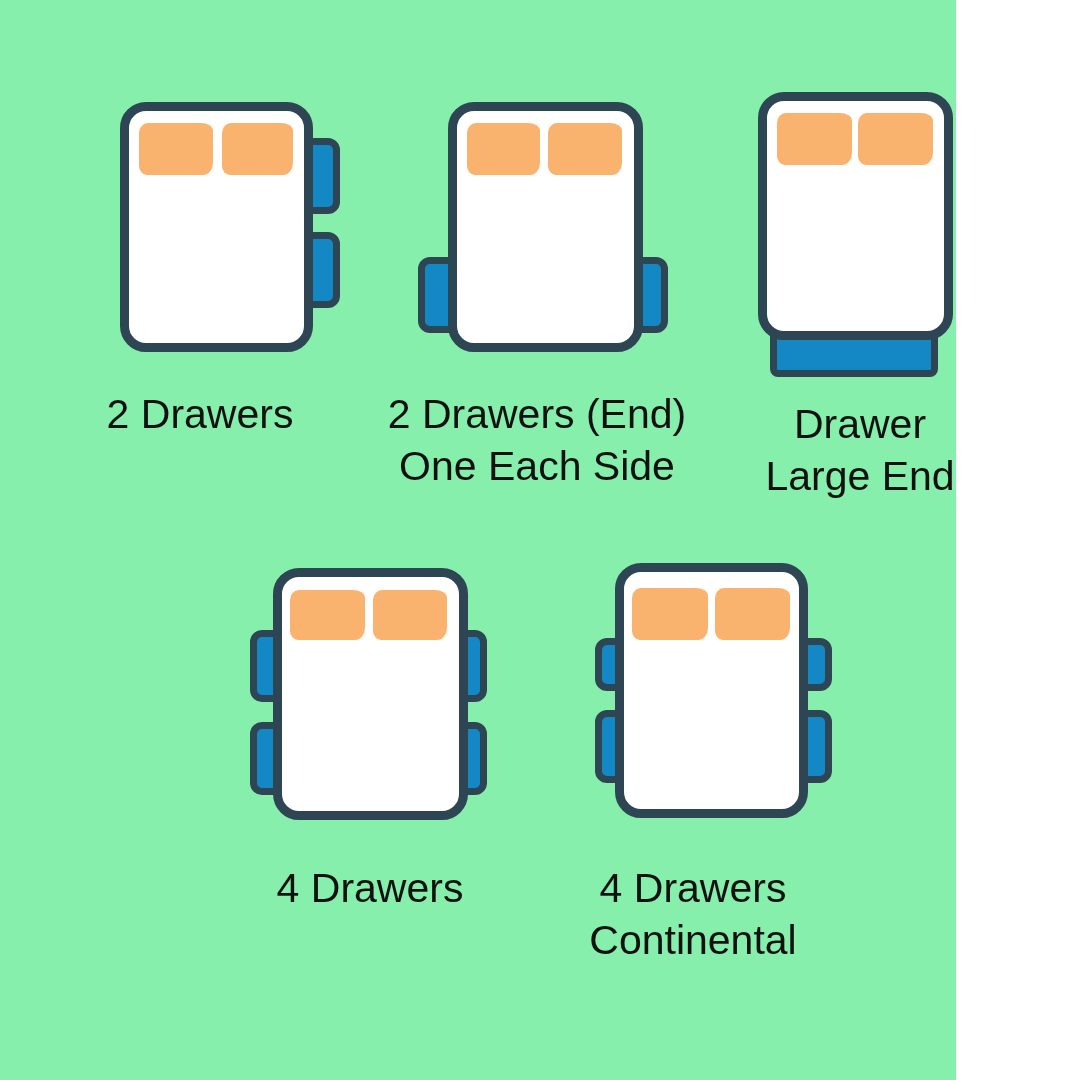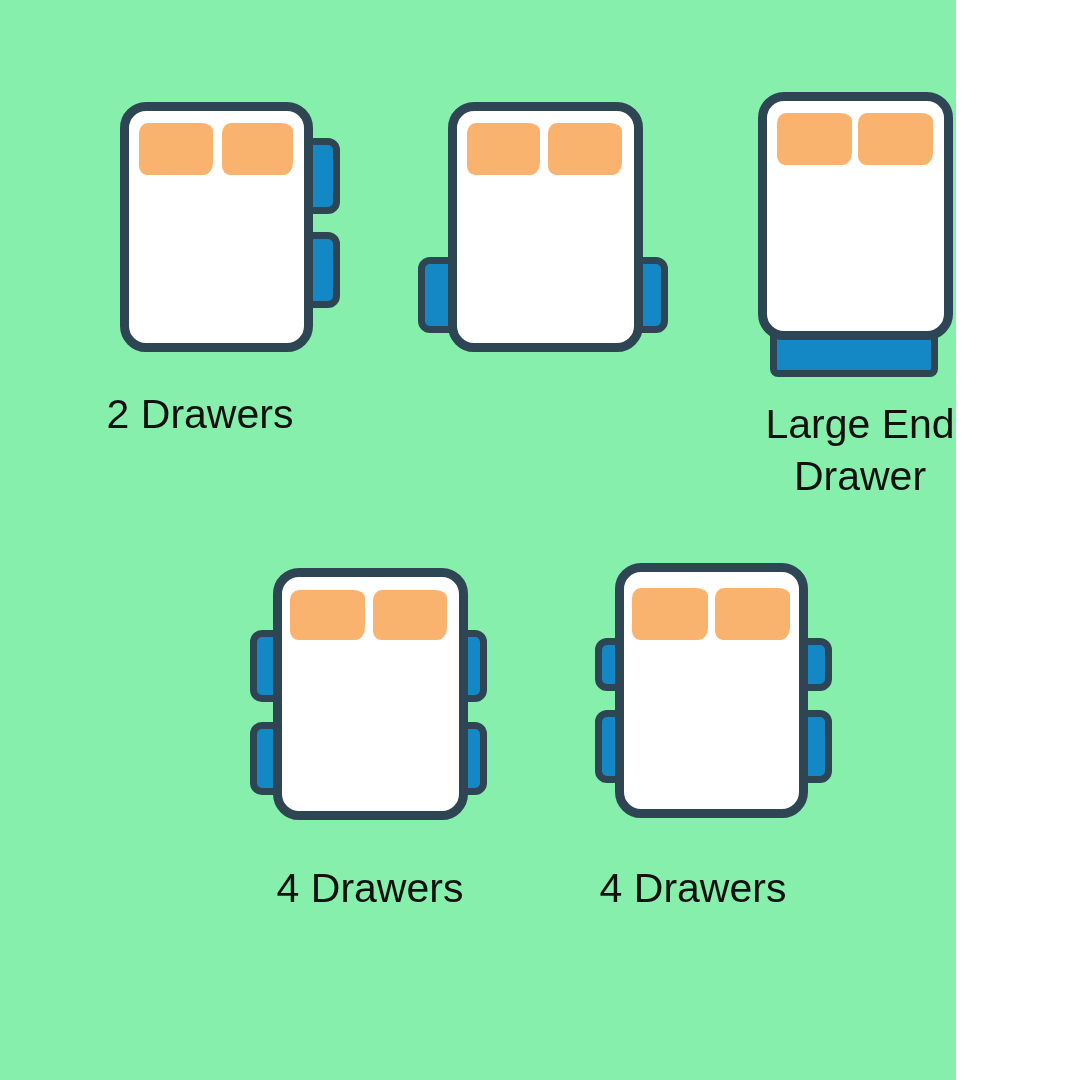--- a/index.html
+++ b/index.html
@@ -108,30 +108,34 @@
     <div class="line">2 Drawers</div>
   </div>
 
   <div class="figure f2">
     <div class="drawer d1"></div>
     <div class="drawer d2"></div>
     <div class="bed-body"></div>
     <div class="pillow p1"></div>
     <div class="pillow p2"></div>
   </div>
+  <div class="label lab2">
+    <div class="line">2 Drawers (End)</div>
+    <div class="line">One Each Side</div>
+  </div>
 
   <div class="figure f3">
     <div class="drawer d1"></div>
     <div class="bed-body"></div>
     <div class="pillow p1"></div>
     <div class="pillow p2"></div>
   </div>
   <div class="label lab3">
+    <div class="line">Drawer</div>
     <div class="line">Large End</div>
-    <div class="line">Drawer</div>
   </div>
 
   <div class="figure f4">
     <div class="drawer d1"></div>
     <div class="drawer d2"></div>
     <div class="drawer d3"></div>
     <div class="drawer d4"></div>
     <div class="bed-body"></div>
     <div class="pillow p1"></div>
     <div class="pillow p2"></div>
@@ -144,15 +148,16 @@
     <div class="drawer d1"></div>
     <div class="drawer d2"></div>
     <div class="drawer d3"></div>
     <div class="drawer d4"></div>
     <div class="bed-body"></div>
     <div class="pillow p1"></div>
     <div class="pillow p2"></div>
   </div>
   <div class="label lab5">
     <div class="line">4 Drawers</div>
+    <div class="line">Continental</div>
   </div>
 
 </div>
 
 </body></html>

